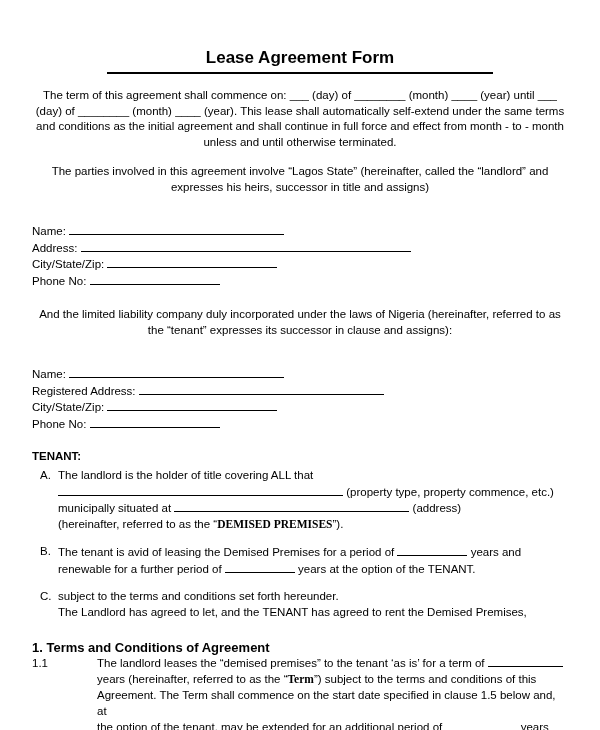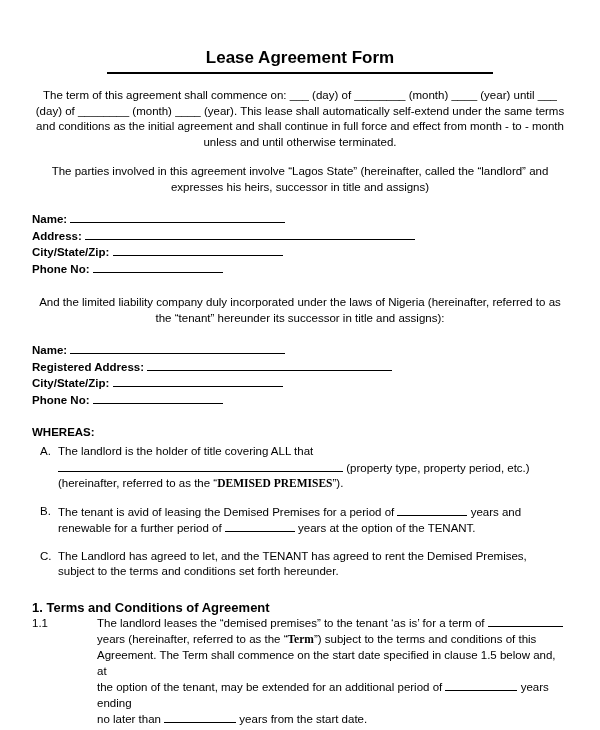--- a/index.html
+++ b/index.html
@@ -40,22 +40,21 @@
   p, .para {
     font-size: 11.5px;
     line-height: 15.5px;
     margin: 0;
     text-align: center;
   }
   .block {
     margin-top: 14px;
   }
   .fields {
-    margin-top: 16px;
-    font-weight: bold;
+    margin-top: 28px;
   }
   .field-line {
     font-size: 11.5px;
     line-height: 16.5px;
     white-space: nowrap;
   }
   .ul {
     display: inline-block;
     border-bottom: 1px solid #000;
     height: 11px;
@@ -135,21 +134,21 @@
       <span>City/State/Zip:</span>
       <span class="ul" style="width:170px"></span>
     </div>
     <div class="field-line">
       <span>Phone No:</span>
       <span class="ul" style="width:130px"></span>
     </div>
   </div>
 
   <div class="block" style="margin-top:18px">
-    <p class="para">And the limited liability company duly incorporated under the laws of Nigeria (hereinafter, referred to as the “tenant” hereunder its successor in title and assigns):</p>
+    <p class="para">And the limited liability company duly incorporated under the laws of Nigeria (hereinafter, referred to as the “tenant” expresses its successor in clause and assigns):</p>
   </div>
 
   <div class="fields">
     <div class="field-line">
       <span>Name:</span>
       <span class="ul" style="width:215px"></span>
     </div>
     <div class="field-line">
       <span>Registered Address:</span>
       <span class="ul" style="width:245px"></span>
@@ -157,29 +156,34 @@
     <div class="field-line">
       <span>City/State/Zip:</span>
       <span class="ul" style="width:170px"></span>
     </div>
     <div class="field-line">
       <span>Phone No:</span>
       <span class="ul" style="width:130px"></span>
     </div>
   </div>
 
-  <div class="whereas-head">WHEREAS:</div>
+  <div class="whereas-head">TENANT:</div>
 
   <div class="lettered">
     <div class="marker">A.</div>
     <div class="body">
       <div>The landlord is the holder of title covering ALL that</div>
       <div>
         <span class="ul" style="width:285px"></span>
-        <span>(property type, property period, etc.)</span>
+        <span>(property type, property commence, etc.)</span>
+      </div>
+      <div>
+        <span>municipally situated at</span>
+        <span class="ul" style="width:235px"></span>
+        <span>(address)</span>
       </div>
       <div>
         <span>(hereinafter, referred to as the “</span><span class="b">DEMISED PREMISES</span><span>”).</span>
       </div>
     </div>
   </div>
 
   <div class="lettered" style="margin-top:12px">
     <div class="marker">B.</div>
     <div class="body">
@@ -192,22 +196,22 @@
         <span>renewable for a further period of</span>
         <span class="ul" style="width:70px"></span>
         <span>years at the option of the TENANT.</span>
       </div>
     </div>
   </div>
 
   <div class="lettered" style="margin-top:12px">
     <div class="marker">C.</div>
     <div class="body">
+      <div>subject to the terms and conditions set forth hereunder.</div>
       <div>The Landlord has agreed to let, and the TENANT has agreed to rent the Demised Premises,</div>
-      <div>subject to the terms and conditions set forth hereunder.</div>
     </div>
   </div>
 
   <div class="section-head">1. Terms and Conditions of Agreement</div>
 
   <div class="numbered">
     <div class="marker">1.1</div>
     <div class="body">
       <div>
         <span>The landlord leases the “demised premises” to the tenant ‘as is’ for a term of</span>

